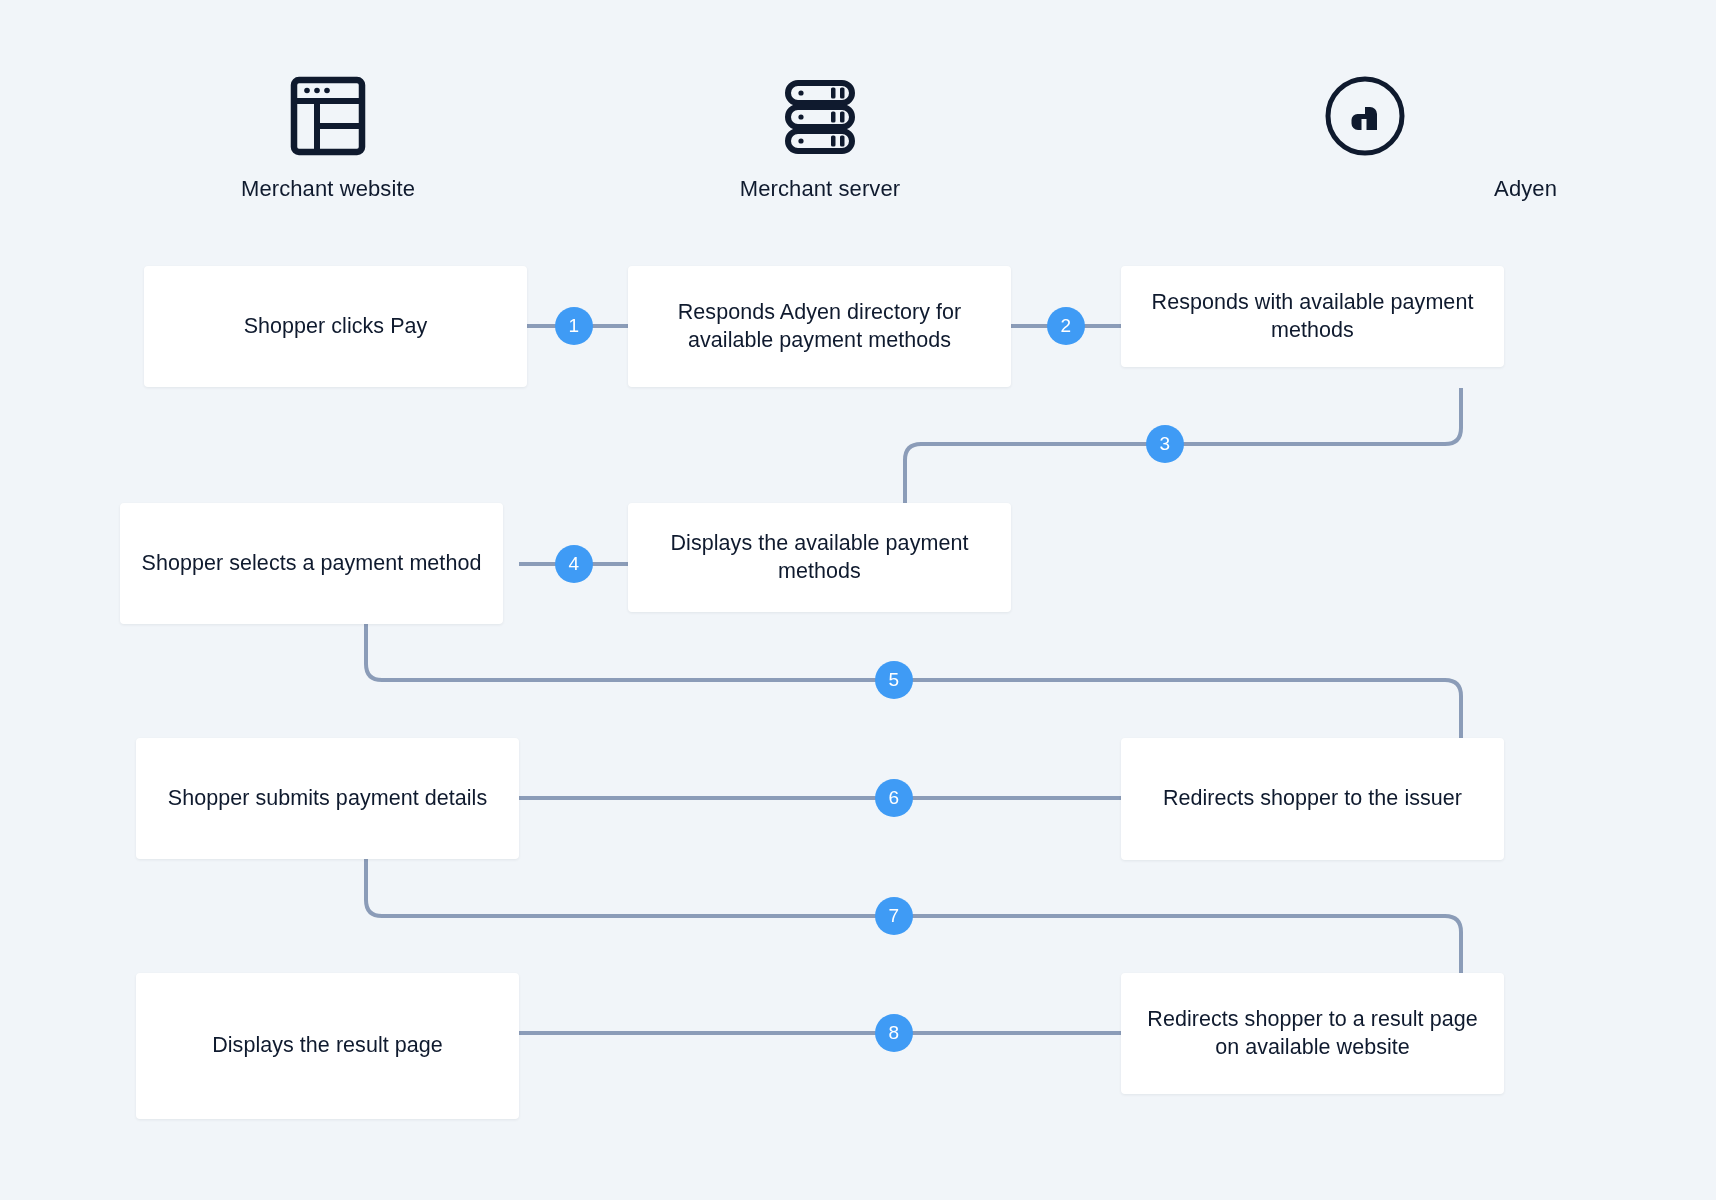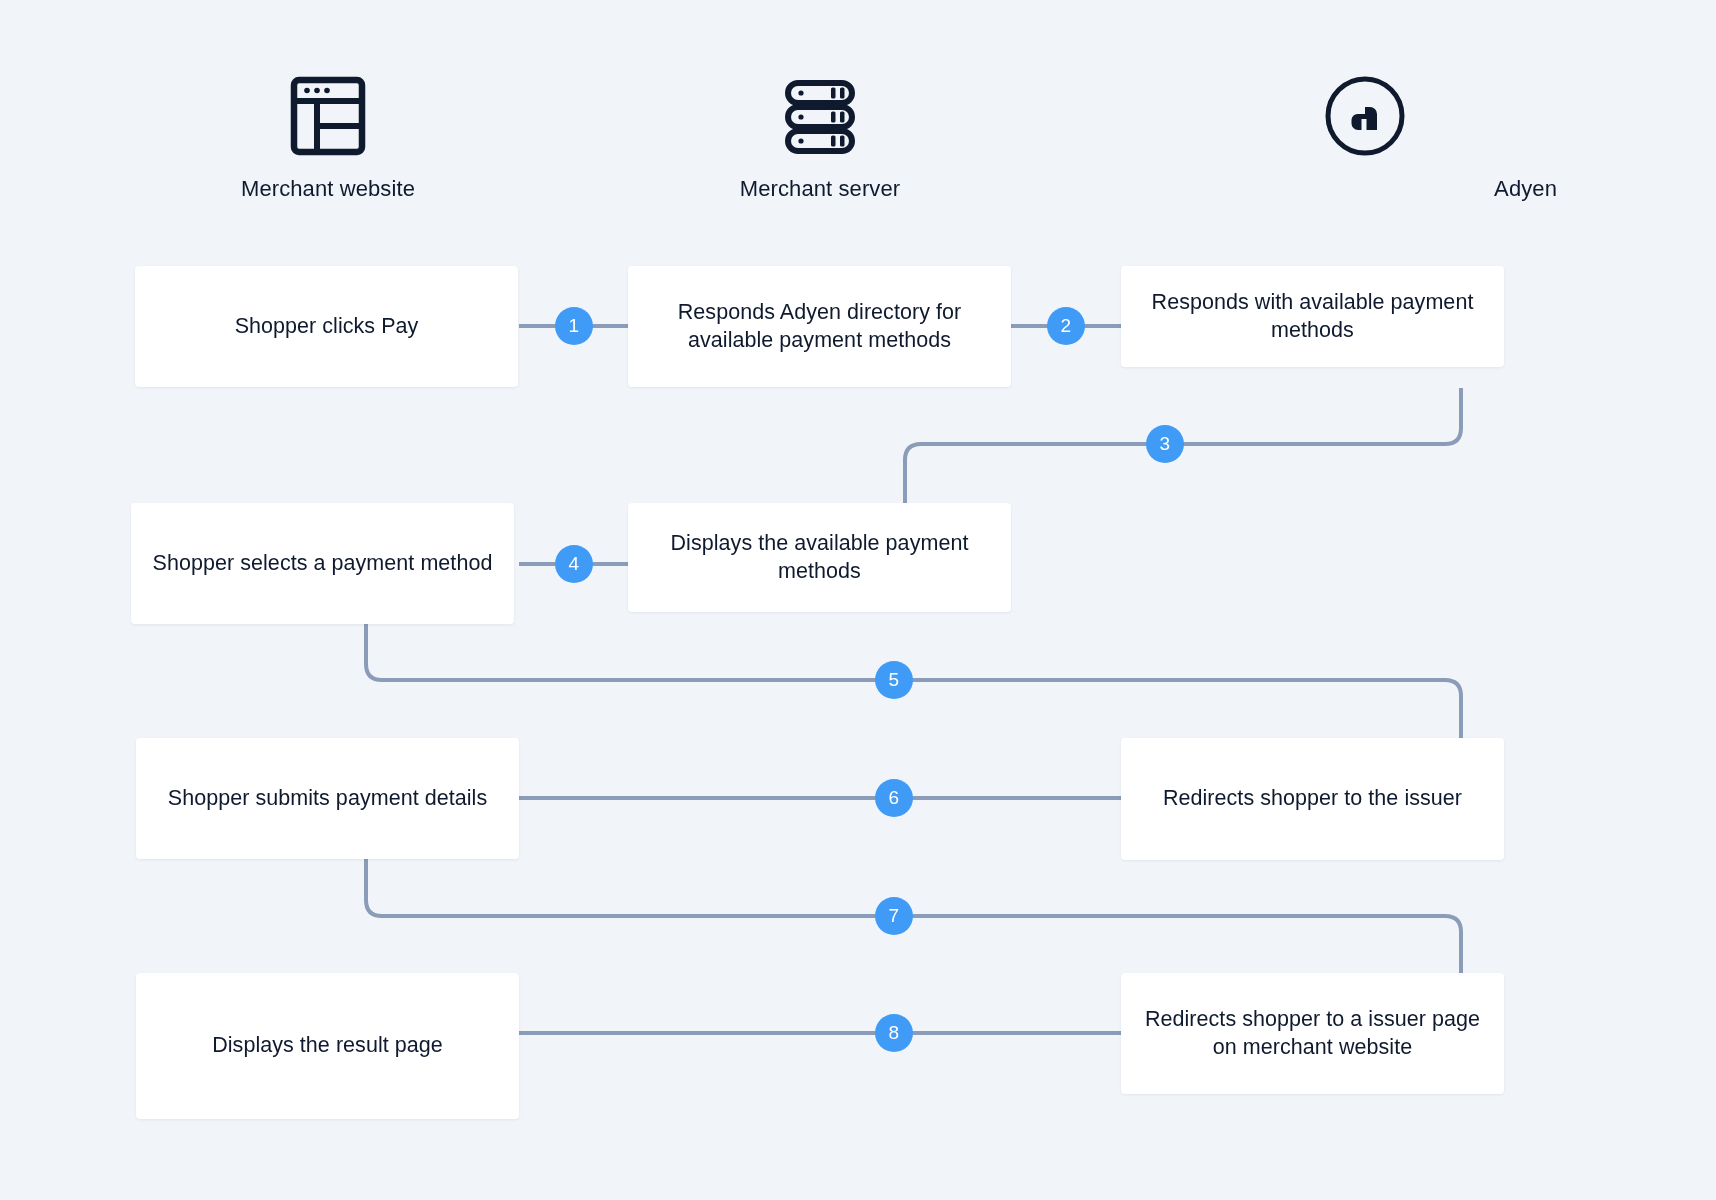--- a/index.html
+++ b/index.html
@@ -157,54 +157,54 @@
     <div class="ico">
       <svg width="84" height="84" viewBox="0 0 84 84">
         <circle cx="42" cy="42" r="37" fill="none" stroke="#0f1a2e" stroke-width="5"></circle>
         <path d="M30 33 h17 a7 7 0 0 1 7 7 v16 h-19 a6.5 6.5 0 0 1 -6.5 -6.5 v-3.5 a6 6 0 0 1 6 -6 h7.5 v-7 z" fill="#0f1a2e"></path>
         <rect x="38.5" y="45" width="5" height="11" fill="#f1f5f9"></rect>
       </svg>
     </div>
     <div class="lbl">Adyen</div>
   </div>
 
-  <div class="card w383" style="left:99px; top:266px; height:121px;">
+  <div class="card w383" style="left:108px; top:266px; height:121px;">
     <div class="txt">Shopper clicks Pay</div>
   </div>
 
   <div class="card w383" style="left:592px; top:266px; height:121px;">
     <div class="txt">Responds Adyen directory for available payment methods</div>
   </div>
 
   <div class="card w383" style="left:1085px; top:266px; height:101px;">
     <div class="txt">Responds with available payment methods</div>
   </div>
 
-  <div class="card w383" style="left:95px; top:503px; height:121px; padding:8px 6px;">
+  <div class="card w383" style="left:84px; top:503px; height:121px; padding:8px 6px;">
     <div class="txt">Shopper selects a payment method</div>
   </div>
 
   <div class="card w383" style="left:592px; top:503px; height:109px;">
     <div class="txt">Displays the available payment methods</div>
   </div>
 
   <div class="card w383" style="left:100px; top:738px; height:121px;">
     <div class="txt">Shopper submits payment details</div>
   </div>
 
   <div class="card w383" style="left:1085px; top:738px; height:122px;">
     <div class="txt">Redirects shopper to the issuer</div>
   </div>
 
   <div class="card w383" style="left:100px; top:973px; height:146px;">
     <div class="txt">Displays the result page</div>
   </div>
 
   <div class="card w383" style="left:1085px; top:973px; height:121px;">
-    <div class="txt">Redirects shopper to a issuer page on merchant website</div>
+    <div class="txt">Redirects shopper to a result page on available website</div>
   </div>
 
   <div class="badge" style="left:519px; top:307px;">
     <span>1</span>
   </div>
   <div class="badge" style="left:1011px; top:307px;">
     <span>2</span>
   </div>
   <div class="badge" style="left:1110px; top:425px;">
     <span>3</span>

